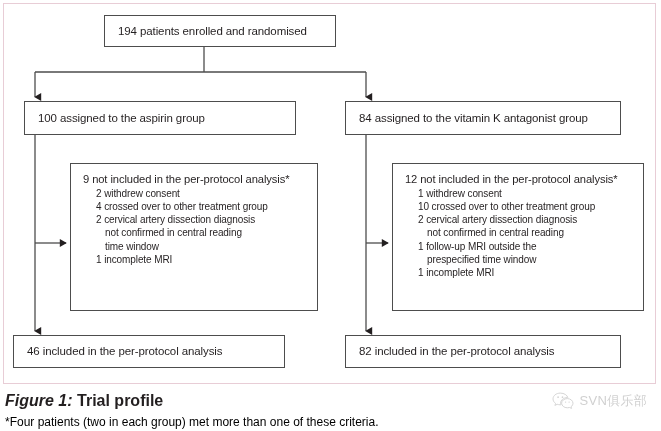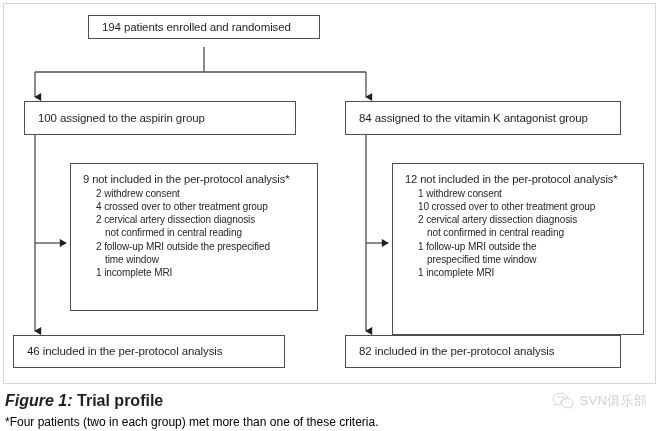--- a/index.html
+++ b/index.html
@@ -65,25 +65,25 @@
   }
   .node.single {
     padding-left: 13px;
   }
   .node.listbox {
     display: block;
     padding: 8px 10px 8px 12px;
   }
 
   
-  #node-enrolled { left: 88px;  top: 15px;  width: 232px; height: 24px; }
+  #node-enrolled { left: 104px;  top: 15px;  width: 232px; height: 32px; }
   #node-aspirin  { left: 24px;  top: 101px; width: 272px; height: 34px; }
   #node-vka      { left: 345px; top: 101px; width: 276px; height: 34px; }
   #node-excl-left  { left: 70px;  top: 163px; width: 248px; height: 148px; }
-  #node-excl-right { left: 392px; top: 163px; width: 252px; height: 172px; }
+  #node-excl-right { left: 392px; top: 163px; width: 252px; height: 148px; }
   #node-pp-left  { left: 13px;  top: 335px; width: 272px; height: 33px; }
   #node-pp-right { left: 345px; top: 335px; width: 276px; height: 33px; }
 
   .excl-head {
     font-size: 11.2px;
     line-height: 1.32;
     white-space: nowrap;
   }
   .excl-list {
     list-style: none;
@@ -197,21 +197,20 @@
           <span>2 withdrew consent</span>
         </li>
         <li>
           <span>4 crossed over to other treatment group</span>
         </li>
         <li>
           <span>2 cervical artery dissection diagnosis</span>
           <span class="cont">not confirmed in central reading</span>
         </li>
         <li>
-          <span>2 follow-up MRI outside the prespecified</span>
           <span class="cont">time window</span>
         </li>
         <li>
           <span>1 incomplete MRI</span>
         </li>
       </ul>
     </div>
 
     <div class="node listbox" id="node-excl-right">
       <div class="excl-head">12 not included in the per-protocol analysis*</div>

